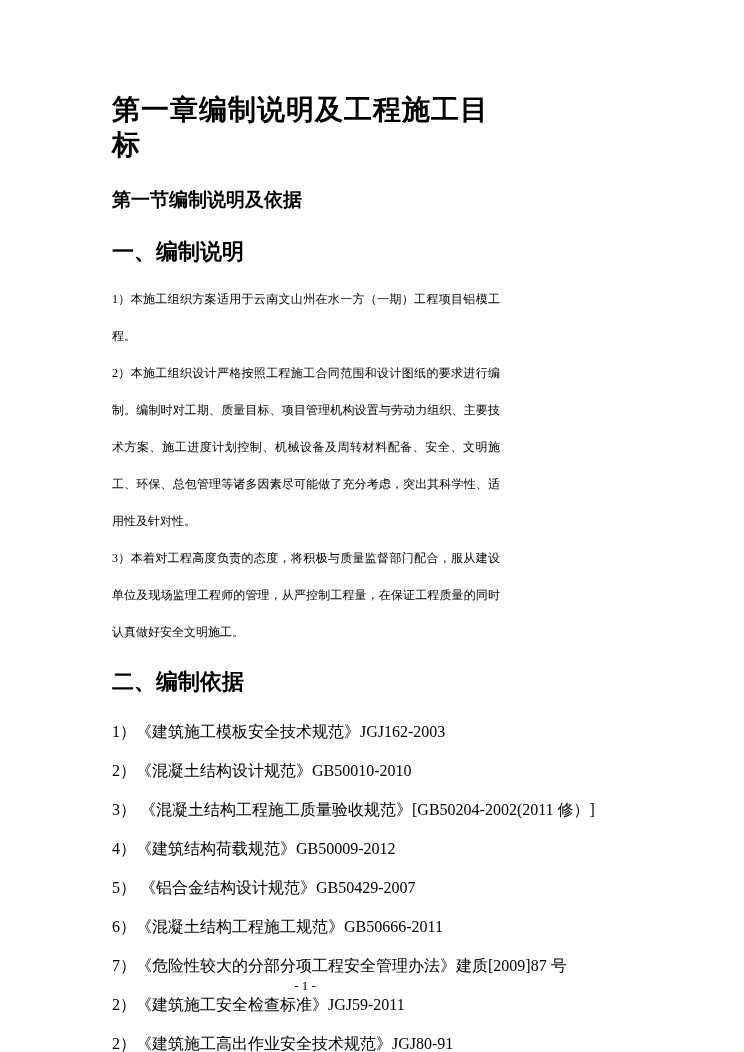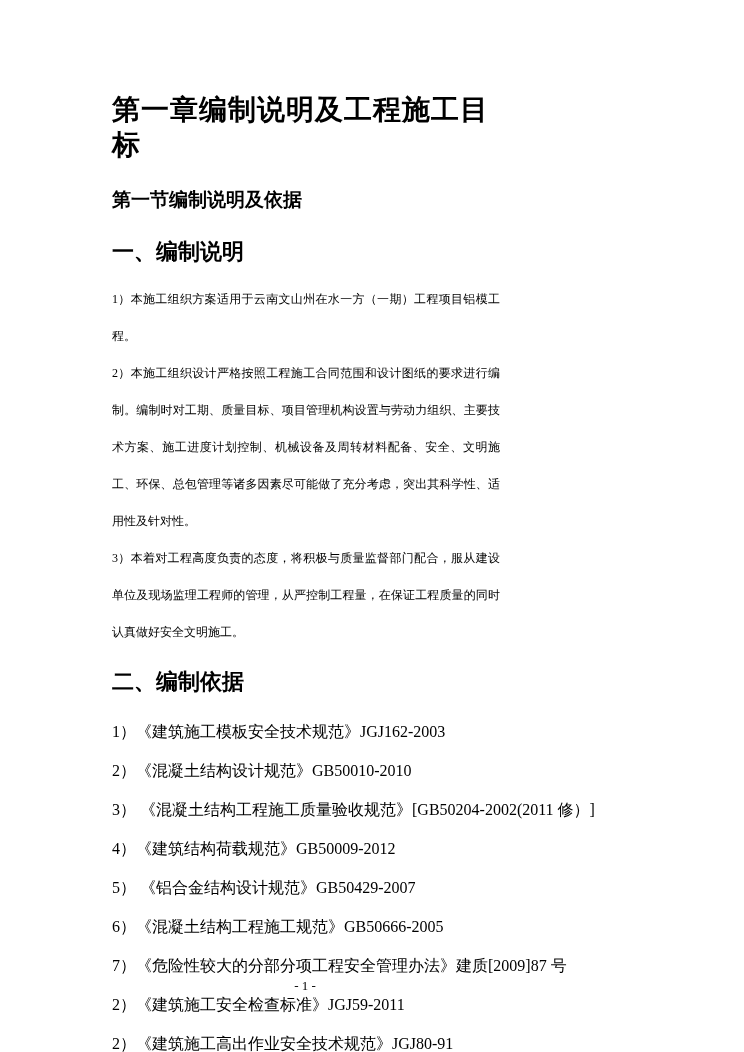--- a/index.html
+++ b/index.html
@@ -93,21 +93,21 @@
     </div>
 
     <h3 class="sub-heading second">二、编制依据</h3>
 
     <ul class="basis-list">
       <li class="basis-item">1）《建筑施工模板安全技术规范》JGJ162-2003</li>
       <li class="basis-item">2）《混凝土结构设计规范》GB50010-2010</li>
       <li class="basis-item">3） 《混凝土结构工程施工质量验收规范》[GB50204-2002(2011 修）]</li>
       <li class="basis-item">4）《建筑结构荷载规范》GB50009-2012</li>
       <li class="basis-item">5） 《铝合金结构设计规范》GB50429-2007</li>
-      <li class="basis-item">6）《混凝土结构工程施工规范》GB50666-2005</li>
+      <li class="basis-item">6）《混凝土结构工程施工规范》GB50666-2011</li>
       <li class="basis-item">7）《危险性较大的分部分项工程安全管理办法》建质[2009]87 号</li>
       <li class="basis-item">2）《建筑施工安全检查标准》JGJ59-2011</li>
       <li class="basis-item">2）《建筑施工高出作业安全技术规范》JGJ80-91</li>
     </ul>
 
   </div>
 
   <div class="footer">- 1 -</div>
 </div>
 

